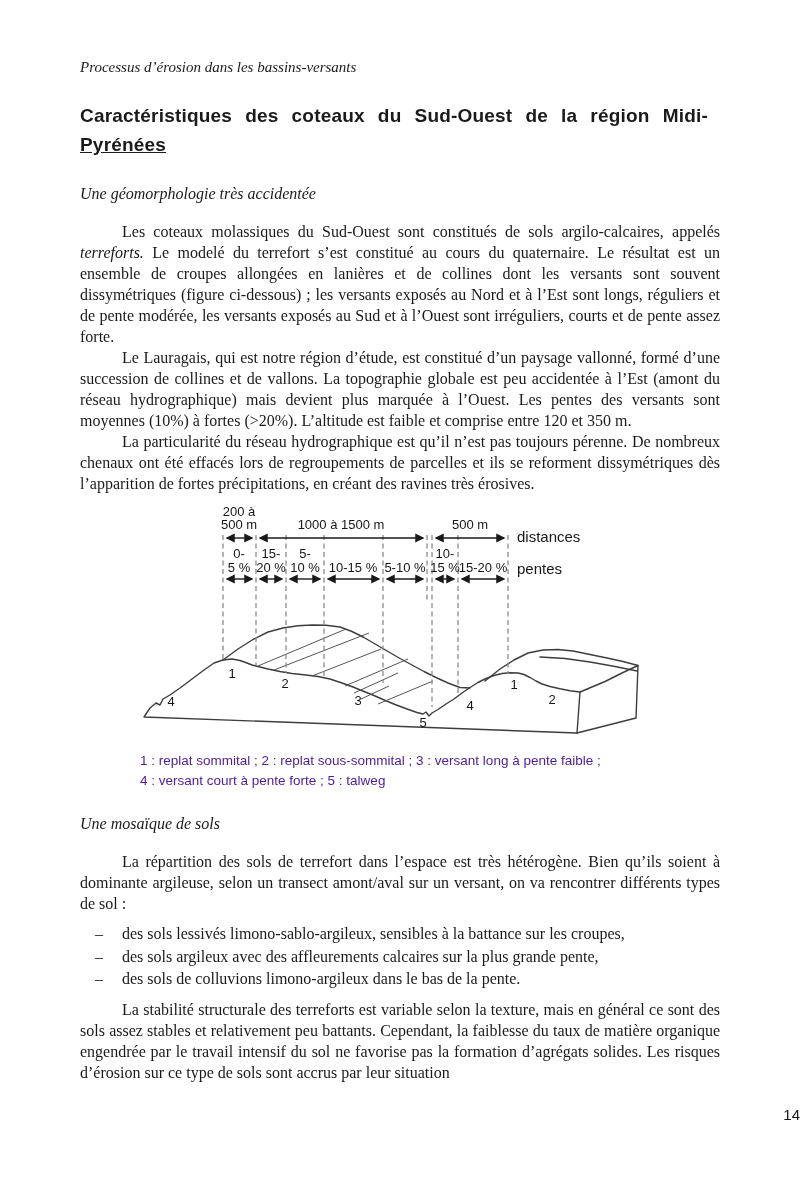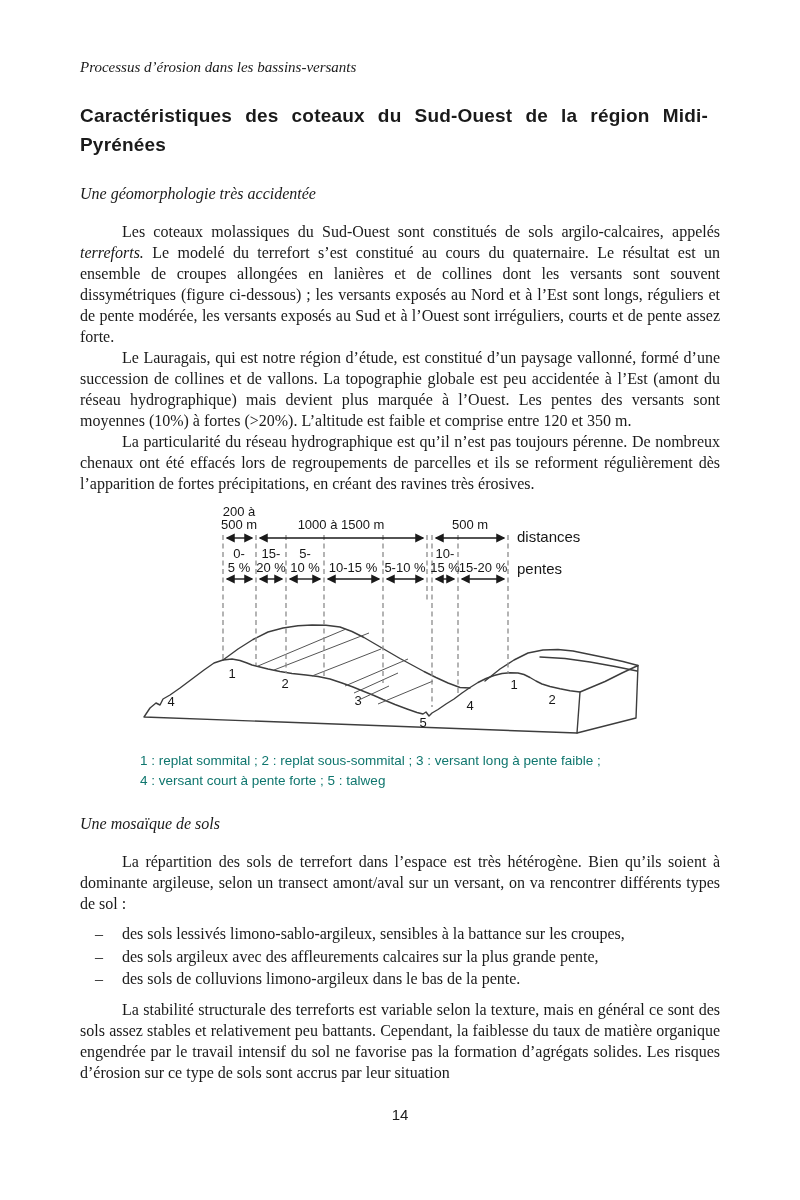--- a/index.html
+++ b/index.html
@@ -25,42 +25,42 @@
   .doc-title {
     font: bold 19px/29px "Liberation Sans", sans-serif;
     margin: 0 12px 25px 0;
     letter-spacing: 0.2px;
   }
   .doc-title .t1 {
     display: block;
     text-align: justify;
     text-align-last: justify;
   }
-  .doc-title .t2 { display: block; }
+  .doc-title .t2 { display: block; text-decoration: underline; }
   .section-heading {
     font: italic 16px/20px "Liberation Serif", serif;
     font-weight: normal;
     margin: 0 0 17px 0;
   }
   .section-heading.second { margin-top: 23px; }
   p.body-para {
     margin: 0;
     font: 16px/21px "Liberation Serif", serif;
     text-align: justify;
     text-indent: 42px;
   }
   .terrain-figure {
     margin: 9px 0 0 60px;
     width: 560px;
   }
   .terrain-figure svg { display: block; }
   figcaption {
     margin-top: 2px;
     font: 13.5px/20px "Liberation Sans", sans-serif;
-    color: #0f766e;
+    color: #4c1d95;
   }
   .bullet-list {
     list-style: none;
     margin: 9px 0 8px 0;
     padding: 0;
     font: 16px/22.5px "Liberation Serif", serif;
   }
   .bullet-list li {
     display: flex;
     padding-left: 15px;
@@ -68,21 +68,21 @@
   .bullet-list .dash {
     width: 27px;
     flex: 0 0 27px;
   }
   .bullet-list .btxt { flex: 1; }
   .page-number {
     position: absolute;
     left: 0;
     right: 0;
     top: 1106px;
-    text-align: center;
+    text-align: right;
     font: 15px "Liberation Sans", sans-serif;
   }
   
   .ft   { font: 13px "Liberation Sans", sans-serif; fill: #161616; text-anchor: middle; }
   .ftw  { font: 15px "Liberation Sans", sans-serif; fill: #161616; text-anchor: start; }
   .fnum { font: 13px "Liberation Sans", sans-serif; fill: #161616; text-anchor: middle; }
   .dash-line  { stroke: #8c8c8c; stroke-width: 1.3; stroke-dasharray: 5 3.5; fill: none; }
   .arrow-line { stroke: #1a1a1a; stroke-width: 1.4; }
   .terrain    { stroke: #3d3d3d; stroke-width: 1.4; fill: none; stroke-linejoin: round; stroke-linecap: round; }
   .terrain-solid { stroke: #3d3d3d; stroke-width: 1.4; fill: #ffffff; stroke-linejoin: round; }
@@ -99,21 +99,21 @@
     <span class="t1">Caractéristiques des coteaux du Sud-Ouest de la région Midi-</span>
     <span class="t2">Pyrénées</span>
   </h1>
 
   <h2 class="section-heading">Une géomorphologie très accidentée</h2>
 
   <p class="body-para"><span>Les coteaux molassiques du Sud-Ouest sont constitués de sols argilo-calcaires, appelés </span><em>terreforts.</em><span> Le modelé du terrefort s’est constitué au cours du quaternaire. Le résultat est un ensemble de croupes allongées en lanières et de collines dont les versants sont souvent dissymétriques (figure ci-dessous) ; les versants exposés au Nord et à l’Est sont longs, réguliers et de pente modérée, les versants exposés au Sud et à l’Ouest sont irréguliers, courts et de pente assez forte.</span></p>
 
   <p class="body-para">Le Lauragais, qui est notre région d’étude, est constitué d’un paysage vallonné, formé d’une succession de collines et de vallons. La topographie globale est peu accidentée à l’Est (amont du réseau hydrographique) mais devient plus marquée à l’Ouest. Les pentes des versants sont moyennes (10%) à fortes (&gt;20%). L’altitude est faible et comprise entre 120 et 350 m.</p>
 
-  <p class="body-para">La particularité du réseau hydrographique est qu’il n’est pas toujours pérenne. De nombreux chenaux ont été effacés lors de regroupements de parcelles et ils se reforment régulièrement dès l’apparition de fortes précipitations, en créant des ravines très érosives.</p>
+  <p class="body-para">La particularité du réseau hydrographique est qu’il n’est pas toujours pérenne. De nombreux chenaux ont été effacés lors de regroupements de parcelles et ils se reforment dissymétriques dès l’apparition de fortes précipitations, en créant des ravines très érosives.</p>
 
   <figure class="terrain-figure" style="margin-top:9px;">
     <svg width="560" height="246" viewBox="0 0 560 246" xmlns="http://www.w3.org/2000/svg">
       <defs>
         <marker id="arr" viewBox="0 0 10 10" refX="8.5" refY="5" markerWidth="6.5" markerHeight="6.5" orient="auto-start-reverse">
           <path d="M0,0 L10,5 L0,10 z" fill="#1a1a1a"></path>
         </marker>
       </defs>
 
       <g>

